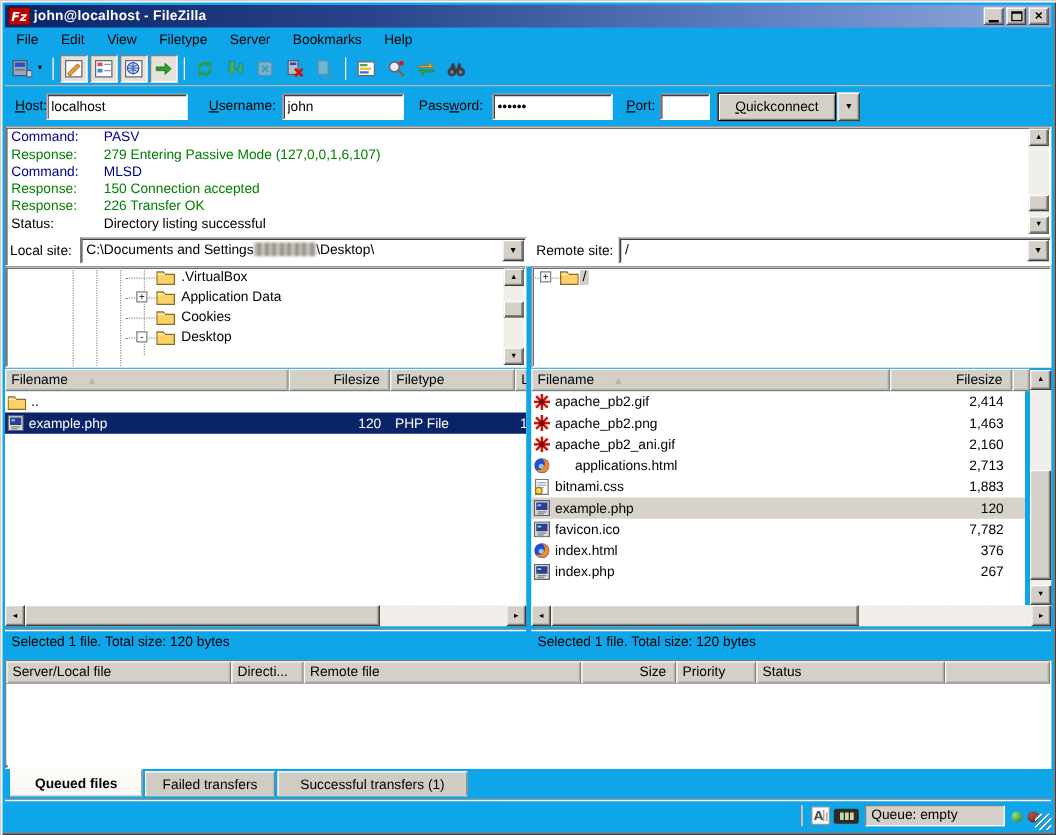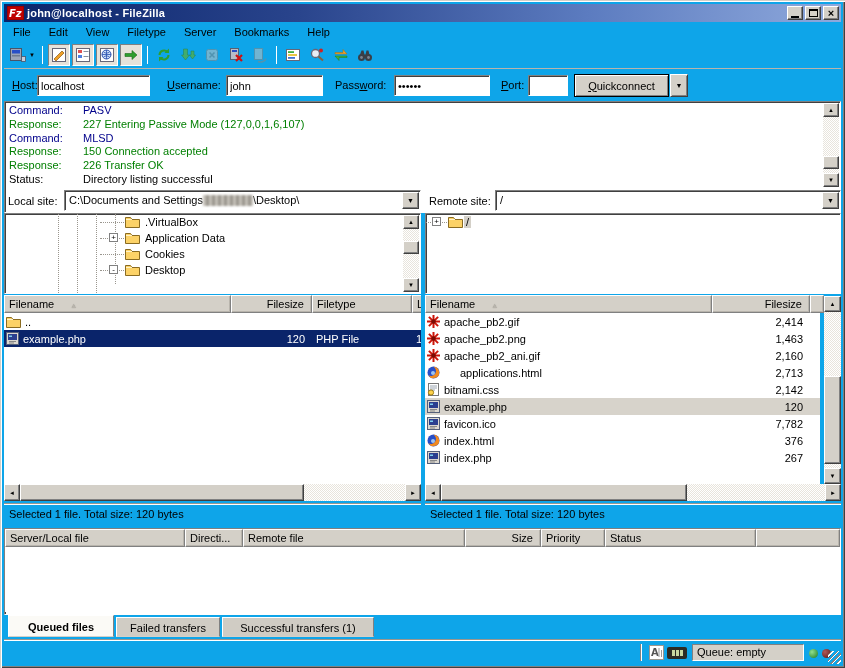--- a/index.html
+++ b/index.html
@@ -300,21 +300,21 @@
   </div>
 
   <div class="log sunken" id="log">
     <div class="vscroll" style="position:absolute;right:1px;top:1px;width:16px;height:84px;">
       <span class="sbtn" style="left:0;top:0;width:16px;height:14px;">▲</span>
       <span class="track" style="position:absolute;left:0;top:14px;width:16px;height:56px;display:block;"></span>
       <span class="sthumb" style="left:0;top:53px;width:16px;height:13px;"></span>
       <span class="sbtn" style="left:0;bottom:0;width:16px;height:14px;">▼</span>
     </div>
   <div class="logline lg-command"><span class="loglabel">Command:</span><span class="logtext">PASV</span></div>
-      <div class="logline lg-response"><span class="loglabel">Response:</span><span class="logtext">227 Entering Passive Mode (127,0,0,1,6,107)</span></div>
+      <div class="logline lg-response"><span class="loglabel">Response:</span><span class="logtext">279 Entering Passive Mode (127,0,0,1,6,107)</span></div>
       <div class="logline lg-command"><span class="loglabel">Command:</span><span class="logtext">MLSD</span></div>
       <div class="logline lg-response"><span class="loglabel">Response:</span><span class="logtext">150 Connection accepted</span></div>
       <div class="logline lg-response"><span class="loglabel">Response:</span><span class="logtext">226 Transfer OK</span></div>
       <div class="logline lg-status"><span class="loglabel">Status:</span><span class="logtext">Directory listing successful</span></div>
     </div>
 
   <div class="siterow" style="left:4px;width:417px;">
     <span class="slabel">Local site:</span>
     <div class="combo" style="left:60px;">
       <span>C:\Documents and Settings</span><span class="redacted"></span><span>\Desktop\</span>
@@ -517,21 +517,21 @@
         <span class="cell c-name" style="width: 287px;">
           <span class="ficon">
             <svg width="13" height="13" viewBox="0 0 13 13">
               <rect x="1.5" y=".5" width="10" height="12" fill="#fff" stroke="#777"></rect>
               <path d="M3 3h7M3 5h7M3 7h5" stroke="#9aa4b0"></path>
               <circle cx="4" cy="9.5" r="2.6" fill="#ffd24a" stroke="#9a7a10"></circle>
             </svg>
           </span>
           <span>bitnami.css</span>
         </span>
-        <span class="cell al-r" style="width: 98px;">2,142</span>
+        <span class="cell al-r" style="width: 98px;">1,883</span>
       </div>
       <div class="frow sel-inactive">
         <span class="cell c-name" style="width: 287px;">
           <span class="ficon">
             <svg width="13" height="13" viewBox="0 0 13 13">
               <rect x=".5" y=".5" width="12" height="12" fill="#dcd8d0" stroke="#55607a"></rect>
               <rect x="2" y="2" width="9" height="6" fill="#2b3f8f"></rect>
               <rect x="3" y="3.5" width="3" height="1.5" fill="#7fd0f0"></rect>
               <rect x="3" y="9" width="7" height="1" fill="#888"></rect>
               <rect x="3" y="10.5" width="5" height="1" fill="#888"></rect>

